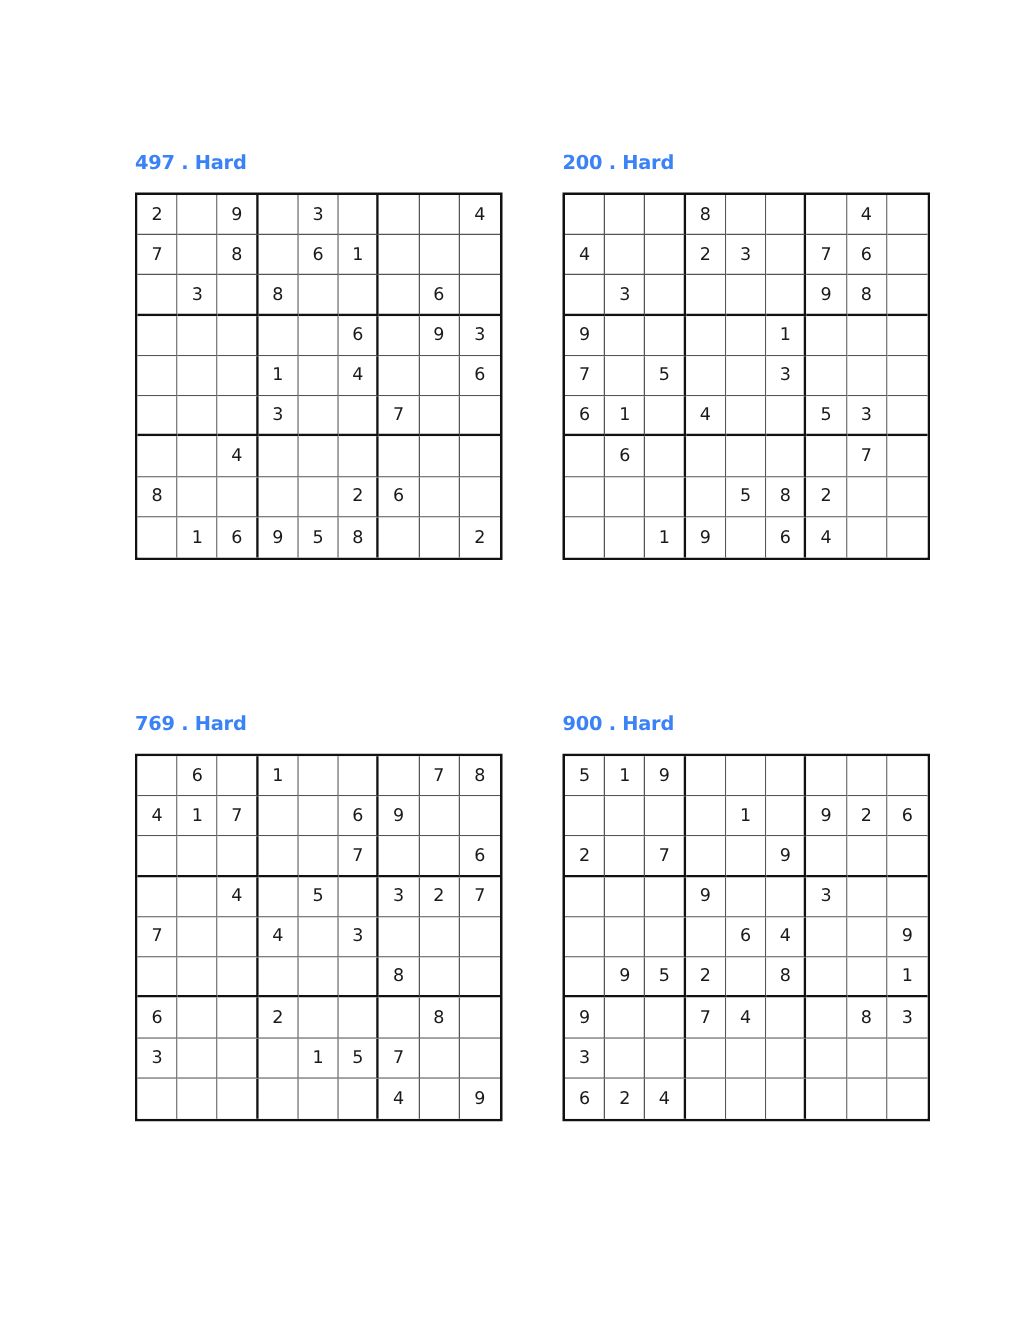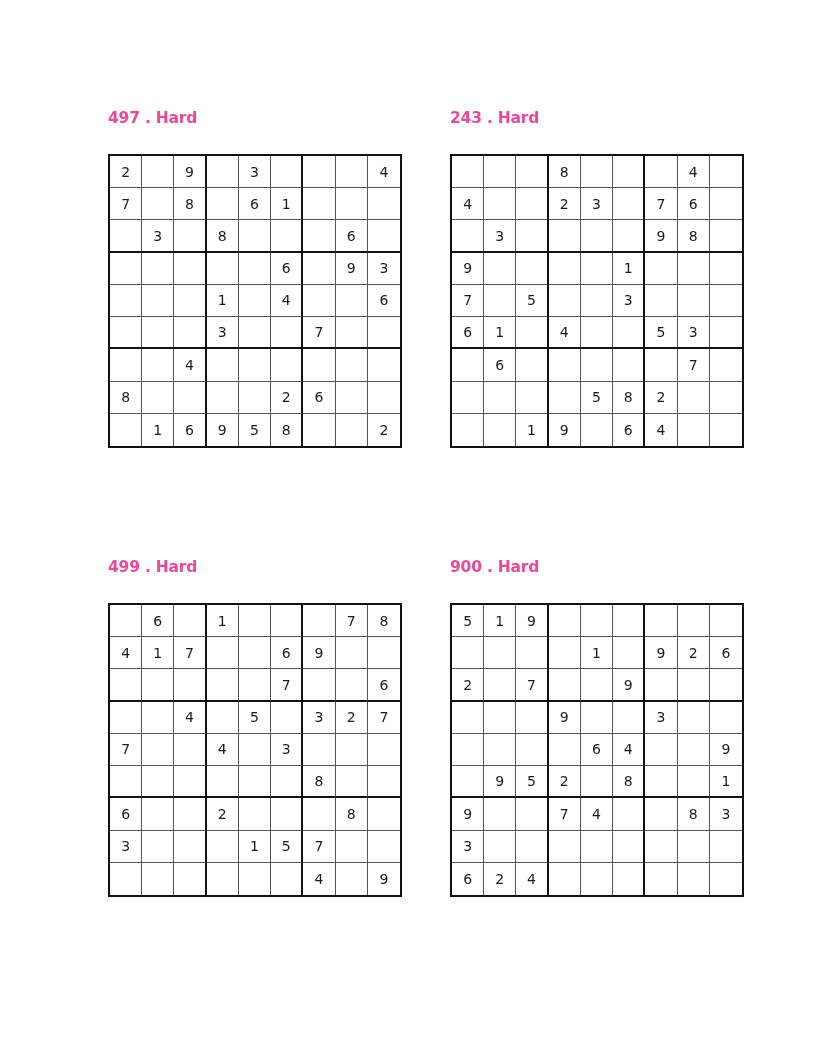--- a/index.html
+++ b/index.html
@@ -14,26 +14,26 @@
       overflow: hidden;
       font-family: "DejaVu Sans", sans-serif;
       color: #111111;
     }
     .puzzle {
       position: absolute;
     }
     .puzzle-title {
       position: absolute;
       left: 0;
-      top: 3px;
+      top: 15px;
       font-family: "DejaVu Sans", sans-serif;
       font-weight: bold;
       font-size: 15.5px;
       letter-spacing: -0.2px;
-      color: #ec4899;
+      color: #3b82f6;
       white-space: nowrap;
     }
     .grid {
       position: absolute;
       left: 0;
       top: 48px;
       width: 294px;
       height: 294px;
       box-sizing: border-box;
       border: 2px solid #111111;
@@ -142,21 +142,21 @@
       <div class="cell r9 c4">9</div>
       <div class="cell r9 c5">5</div>
       <div class="cell r9 c6">8</div>
       <div class="cell r9 c7"></div>
       <div class="cell r9 c8"></div>
       <div class="cell r9 c9">2</div>
     </div>
 </div>
 
 <div class="puzzle" style="left:450px; top:106px;">
-  <div class="puzzle-title">243 . Hard</div>
+  <div class="puzzle-title">200 . Hard</div>
   <div class="grid">
       <div class="cell r1 c1"></div>
       <div class="cell r1 c2"></div>
       <div class="cell r1 c3"></div>
       <div class="cell r1 c4">8</div>
       <div class="cell r1 c5"></div>
       <div class="cell r1 c6"></div>
       <div class="cell r1 c7"></div>
       <div class="cell r1 c8">4</div>
       <div class="cell r1 c9"></div>
@@ -229,21 +229,21 @@
       <div class="cell r9 c4">9</div>
       <div class="cell r9 c5"></div>
       <div class="cell r9 c6">6</div>
       <div class="cell r9 c7">4</div>
       <div class="cell r9 c8"></div>
       <div class="cell r9 c9"></div>
     </div>
 </div>
 
 <div class="puzzle" style="left:108px; top:555px;">
-  <div class="puzzle-title">499 . Hard</div>
+  <div class="puzzle-title">769 . Hard</div>
   <div class="grid">
       <div class="cell r1 c1"></div>
       <div class="cell r1 c2">6</div>
       <div class="cell r1 c3"></div>
       <div class="cell r1 c4">1</div>
       <div class="cell r1 c5"></div>
       <div class="cell r1 c6"></div>
       <div class="cell r1 c7"></div>
       <div class="cell r1 c8">7</div>
       <div class="cell r1 c9">8</div>

